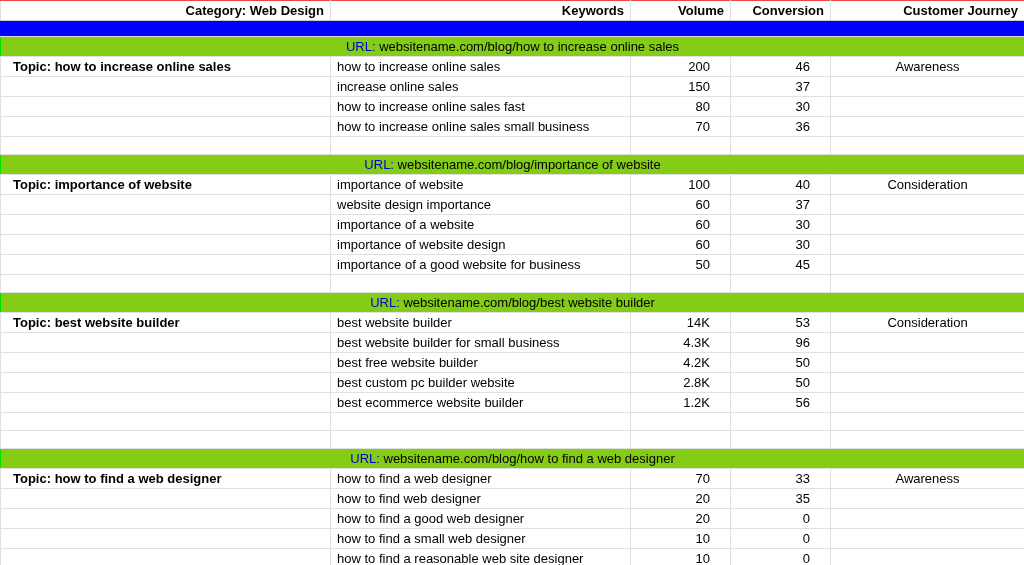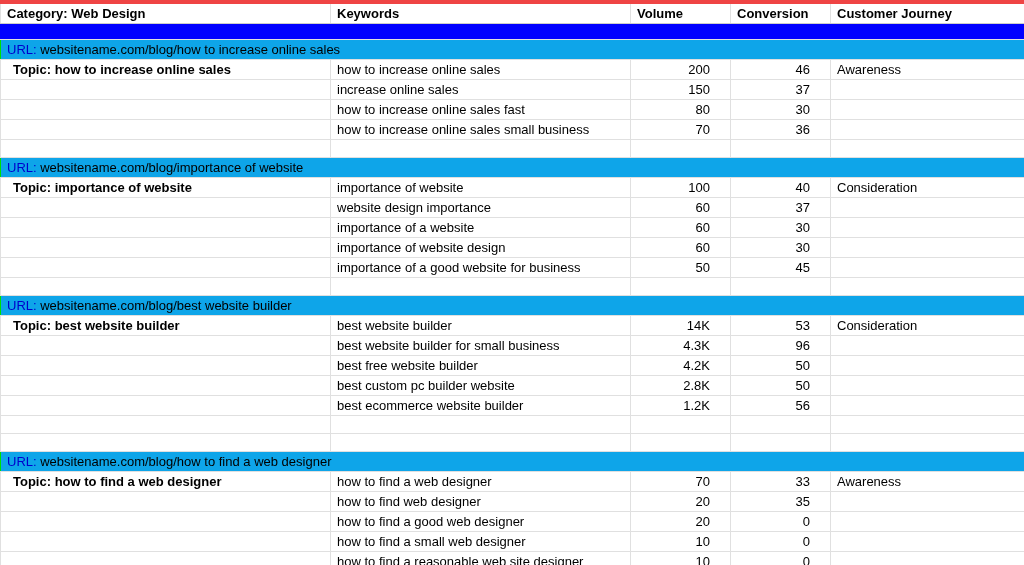--- a/index.html
+++ b/index.html
@@ -21,52 +21,53 @@
     border: 1px solid #e0e0e0;
     padding: 2px 6px;
     height: 18px;
     overflow: hidden;
     white-space: nowrap;
     text-overflow: ellipsis;
     vertical-align: middle;
   }
   th {
     font-weight: bold;
-    text-align: left;
+    text-align: right;
     background: #fff;
-    border-top: 4px solid #ef4444;
+    border-top: 1px solid #ef4444;
     border-bottom: 1px solid #ccc;
   }
   col.c-cat { width: 330px; }
   col.c-kw  { width: 300px; }
   col.c-vol { width: 100px; }
   col.c-dif { width: 100px; }
   col.c-cj  { width: 194px; }
   .blue-row td {
     background: #0000ff;
     border-left-color: #0000ff;
     border-right-color: #0000ff;
     height: 16px;
   }
   .green-row td {
-    background: #0ea5e9;
+    background: #84cc16;
     border-left-color: #00e000;
     border-right-color: #00e000;
+    text-align: center;
     font-size: 13px;
     height: 18px;
   }
   .green-row .url-label { color: #0000cc; }
   .green-row .url-text  { color: #000; }
   .topic-cell { font-weight: bold; padding-left: 12px; }
   .topic-label { font-weight: bold; }
   .topic-name  { font-weight: bold; }
   .kw  { text-align: left; }
   .vol { text-align: right; padding-right: 20px; }
   .dif { text-align: right; padding-right: 20px; }
-  .cj  { text-align: left; }
+  .cj  { text-align: center; }
   .empty-row td { height: 18px; }
 </style>
 </head>
 <body>
 
 <table>
   <colgroup>
     <col class="c-cat">
       <col class="c-kw">
       <col class="c-vol">

